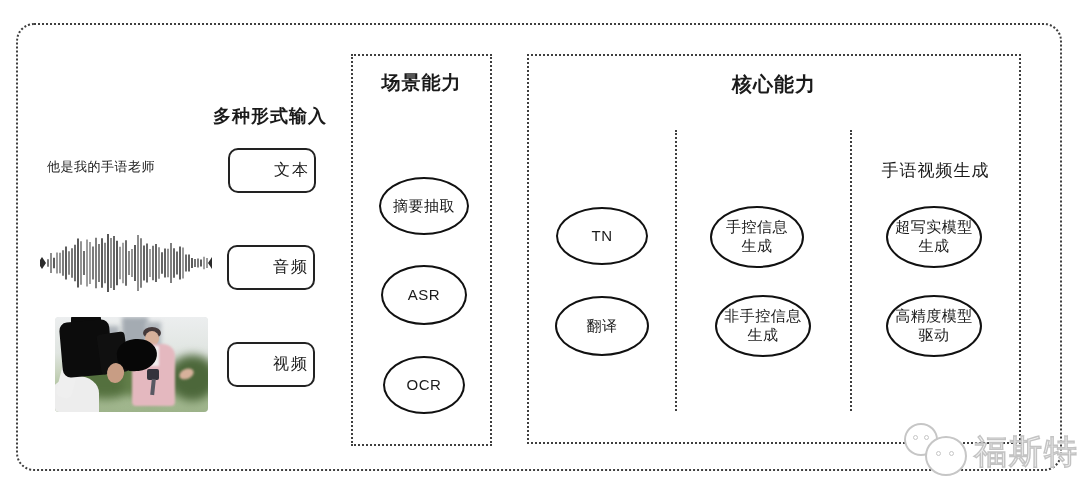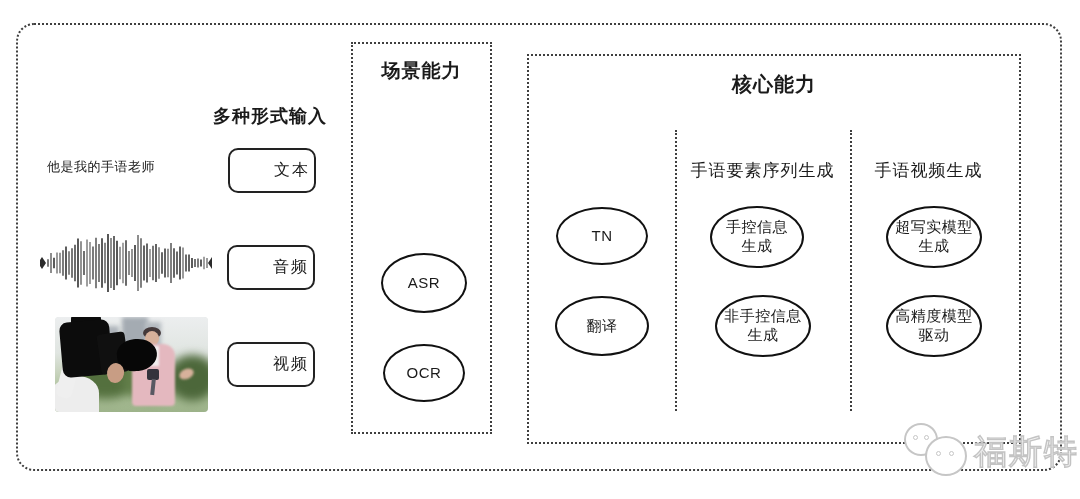--- a/index.html
+++ b/index.html
@@ -61,21 +61,21 @@
   .vt-cam-top  { left: 16px; top: -2px; width: 30px; height: 14px; background:#0c0c0c; border-radius: 4px; }
   .vt-cam-back { left: 6px; top: 4px; width: 50px; height: 55px; background:#0c0c0c; border-radius: 8px; transform: rotate(-5deg); }
   .vt-cam-mid  { left: 44px; top: 16px; width: 28px; height: 40px; background:#101010; border-radius: 4px; transform: rotate(-8deg); }
   .vt-lens     { left: 62px; top: 22px; width: 40px; height: 32px; background:#070707; border-radius: 45% 50% 50% 45%; transform: rotate(-6deg); }
   .vt-op-hand  { left: 52px; top: 46px; width: 17px; height: 20px; background:#c89d84; border-radius: 50%; transform: rotate(10deg); }
   .vt-arm      { left: 4px; bottom: 14px; width: 16px; height: 34px; background:#efefef; transform: rotate(14deg); border-radius: 6px; }
   .vt-shoulder { left: -6px; bottom: -4px; width: 50px; height: 40px; background:#ededed; border-radius: 60% 45% 0 0; }
 
   
   .panel { border: 2px dotted #3f3f3f; background: transparent; }
-  .scene-panel { left: 351px; top: 42px; width: 141px; height: 392px; }
+  .scene-panel { left: 351px; top: 54px; width: 141px; height: 392px; }
   .core-panel  { left: 527px; top: 54px; width: 494px; height: 390px; }
   .panel-title {
     width: 100%; text-align: center; position: absolute;
     font-weight: 700; letter-spacing: 1px;
   }
   .scene-panel .panel-title { top: 14px; font-size: 19px; }
   .core-panel  .panel-title { top: 15px; font-size: 20px; }
   .scene-subtitle {
     position: absolute; top: 74px; width: 100%; text-align: center;
     font-size: 18px; letter-spacing: 1px;
@@ -93,21 +93,21 @@
 
   .v-divider { position: absolute; width: 0; border-left: 2px dotted #3f3f3f; top: 74px; height: 281px; }
   .div-1 { left: 146px; }
   .div-2 { left: 321px; }
   .col-header {
     position: absolute; top: 103px; text-align: center;
     font-size: 17px; letter-spacing: 1px; white-space: nowrap;
   }
   .h-1 { left: 0;     width: 146px; }
   .h-2 { left: 146px; width: 175px; }
-  .h-3 { left: 313px; width: 173px; }
+  .h-3 { left: 320px; width: 173px; }
   .core-e-1a { left: 27px;  top: 151px; width: 92px; height: 58px; }
   .core-e-1b { left: 26px;  top: 240px; width: 94px; height: 60px; }
   .core-e-2a { left: 181px; top: 150px; width: 94px; height: 62px; }
   .core-e-2b { left: 186px; top: 239px; width: 96px; height: 62px; }
   .core-e-3a { left: 357px; top: 150px; width: 96px; height: 62px; }
   .core-e-3b { left: 357px; top: 239px; width: 96px; height: 62px; }
 
   
   .watermark { left: 898px; top: 416px; width: 170px; height: 60px; }
   .wm-logo { position: absolute; left: 0; top: 0; width: 76px; height: 60px; }
@@ -226,34 +226,36 @@
 </div>
 <div class="abs io-box box-audio">
   <span>音频</span>
 </div>
 <div class="abs io-box box-video">
   <span>视频</span>
 </div>
 
 <div class="abs panel scene-panel">
   <div class="panel-title">场景能力</div>
+  <div class="ellipse scene-e1">
+    <span>摘要抽取</span>
+  </div>
   <div class="ellipse scene-e2">
     <span>ASR</span>
   </div>
   <div class="ellipse scene-e3">
     <span>OCR</span>
   </div>
 </div>
 
 <div class="abs panel core-panel">
   <div class="panel-title">核心能力</div>
   <div class="v-divider div-1"></div>
   <div class="v-divider div-2"></div>
 
-  <div class="col-header h-2">手语要素序列生成</div>
   <div class="col-header h-3">手语视频生成</div>
 
   <div class="ellipse core-e-1a">
     <span>TN</span>
   </div>
   <div class="ellipse core-e-1b">
     <span>翻译</span>
   </div>
   <div class="ellipse core-e-2a">
     <span>手控信息

